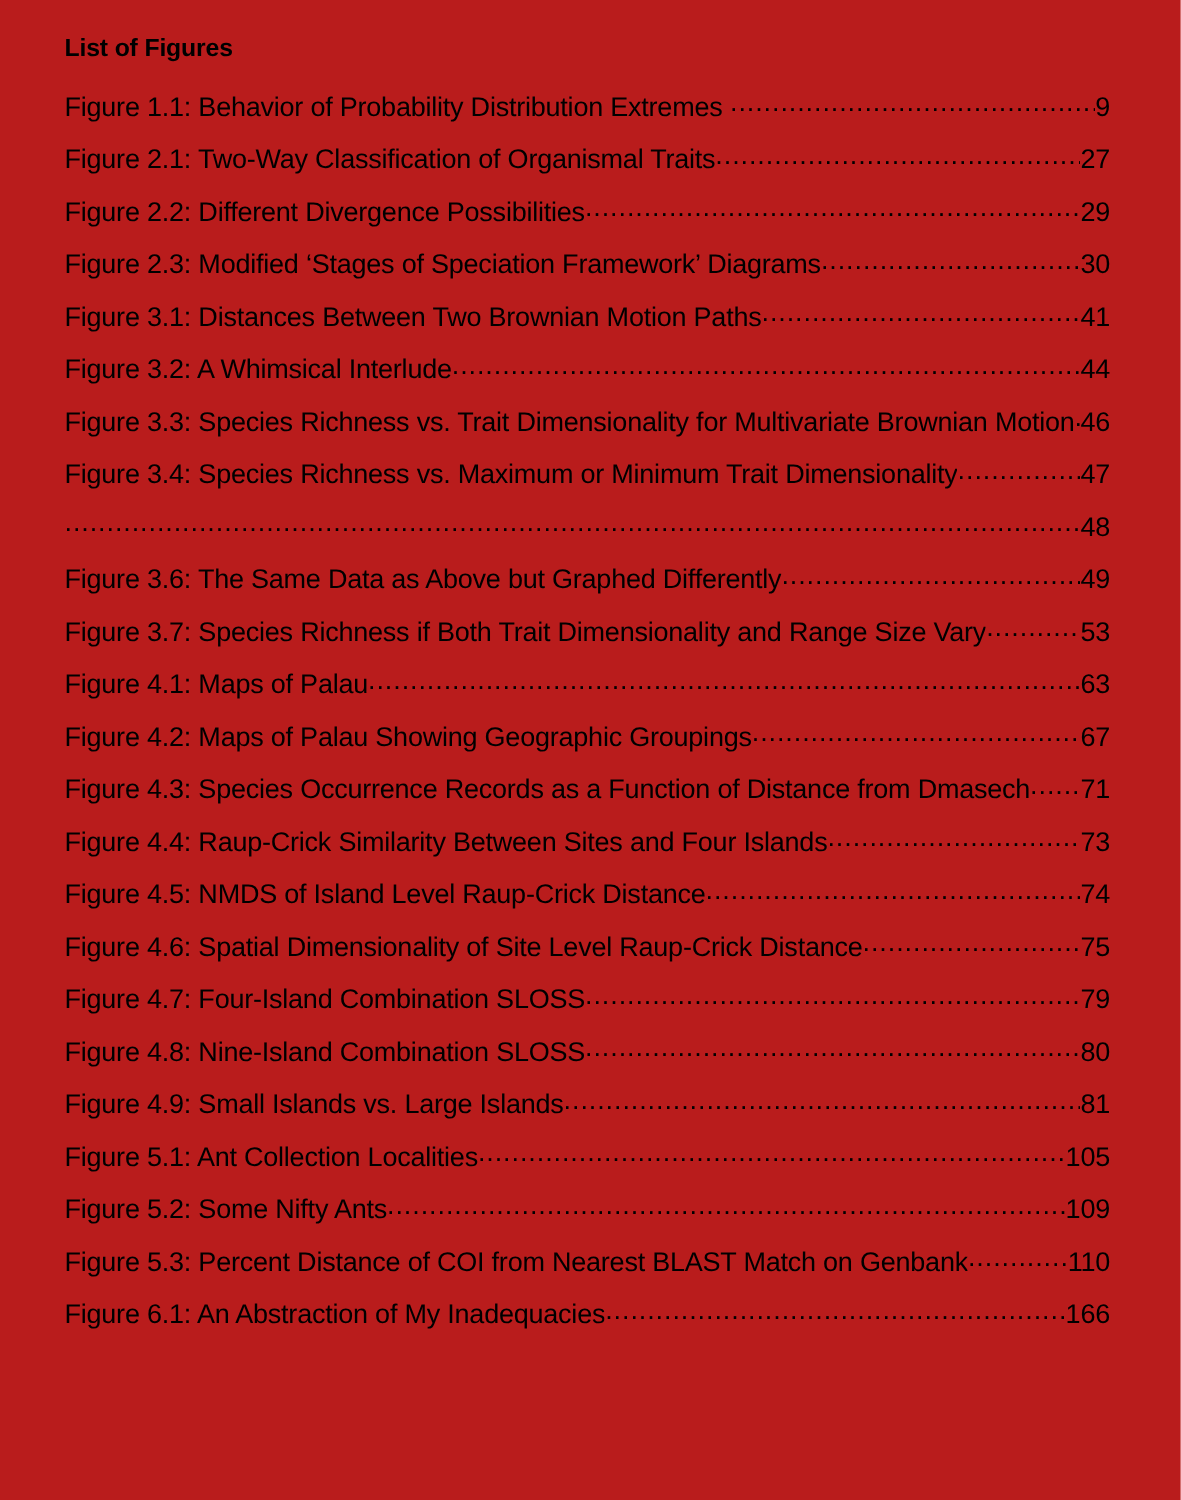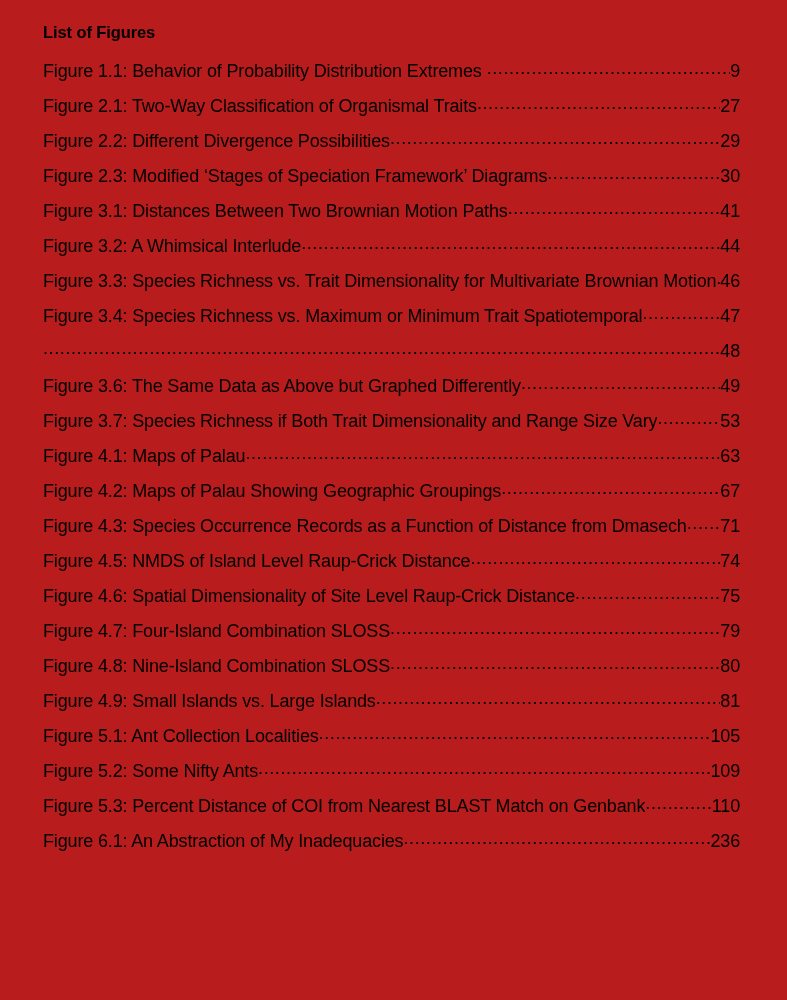--- a/index.html
+++ b/index.html
@@ -129,21 +129,21 @@
         <span class="entry-leader"></span>
         <span class="entry-page">44</span>
       </li>
       <li class="figure-entry">
         <span class="entry-label">Figure 3.3: Species Richness vs. Trait Dimensionality for Multivariate Brownian Motion</span>
         <span class="entry-gap"></span>
         <span class="entry-leader"></span>
         <span class="entry-page">46</span>
       </li>
       <li class="figure-entry">
-        <span class="entry-label">Figure 3.4: Species Richness vs. Maximum or Minimum Trait Spatiotemporal</span>
+        <span class="entry-label">Figure 3.4: Species Richness vs. Maximum or Minimum Trait Dimensionality</span>
         <span class="entry-gap"></span>
         <span class="entry-leader"></span>
         <span class="entry-page">47</span>
       </li>
       <li class="figure-entry">
         <span class="entry-gap"></span>
         <span class="entry-leader"></span>
         <span class="entry-page">48</span>
       </li>
       <li class="figure-entry">
@@ -170,20 +170,26 @@
         <span class="entry-leader"></span>
         <span class="entry-page">67</span>
       </li>
       <li class="figure-entry">
         <span class="entry-label">Figure 4.3: Species Occurrence Records as a Function of Distance from Dmasech</span>
         <span class="entry-gap"></span>
         <span class="entry-leader"></span>
         <span class="entry-page">71</span>
       </li>
       <li class="figure-entry">
+        <span class="entry-label">Figure 4.4: Raup-Crick Similarity Between Sites and Four Islands</span>
+        <span class="entry-gap"></span>
+        <span class="entry-leader"></span>
+        <span class="entry-page">73</span>
+      </li>
+      <li class="figure-entry">
         <span class="entry-label">Figure 4.5: NMDS of Island Level Raup-Crick Distance</span>
         <span class="entry-gap"></span>
         <span class="entry-leader"></span>
         <span class="entry-page">74</span>
       </li>
       <li class="figure-entry">
         <span class="entry-label">Figure 4.6: Spatial Dimensionality of Site Level Raup-Crick Distance</span>
         <span class="entry-gap"></span>
         <span class="entry-leader"></span>
         <span class="entry-page">75</span>
@@ -221,16 +227,16 @@
       <li class="figure-entry">
         <span class="entry-label">Figure 5.3: Percent Distance of COI from Nearest BLAST Match on Genbank</span>
         <span class="entry-gap"></span>
         <span class="entry-leader"></span>
         <span class="entry-page">110</span>
       </li>
       <li class="figure-entry">
         <span class="entry-label">Figure 6.1: An Abstraction of My Inadequacies</span>
         <span class="entry-gap"></span>
         <span class="entry-leader"></span>
-        <span class="entry-page">236</span>
+        <span class="entry-page">166</span>
       </li>
     </ul>
 </div>
 
 </body></html>

